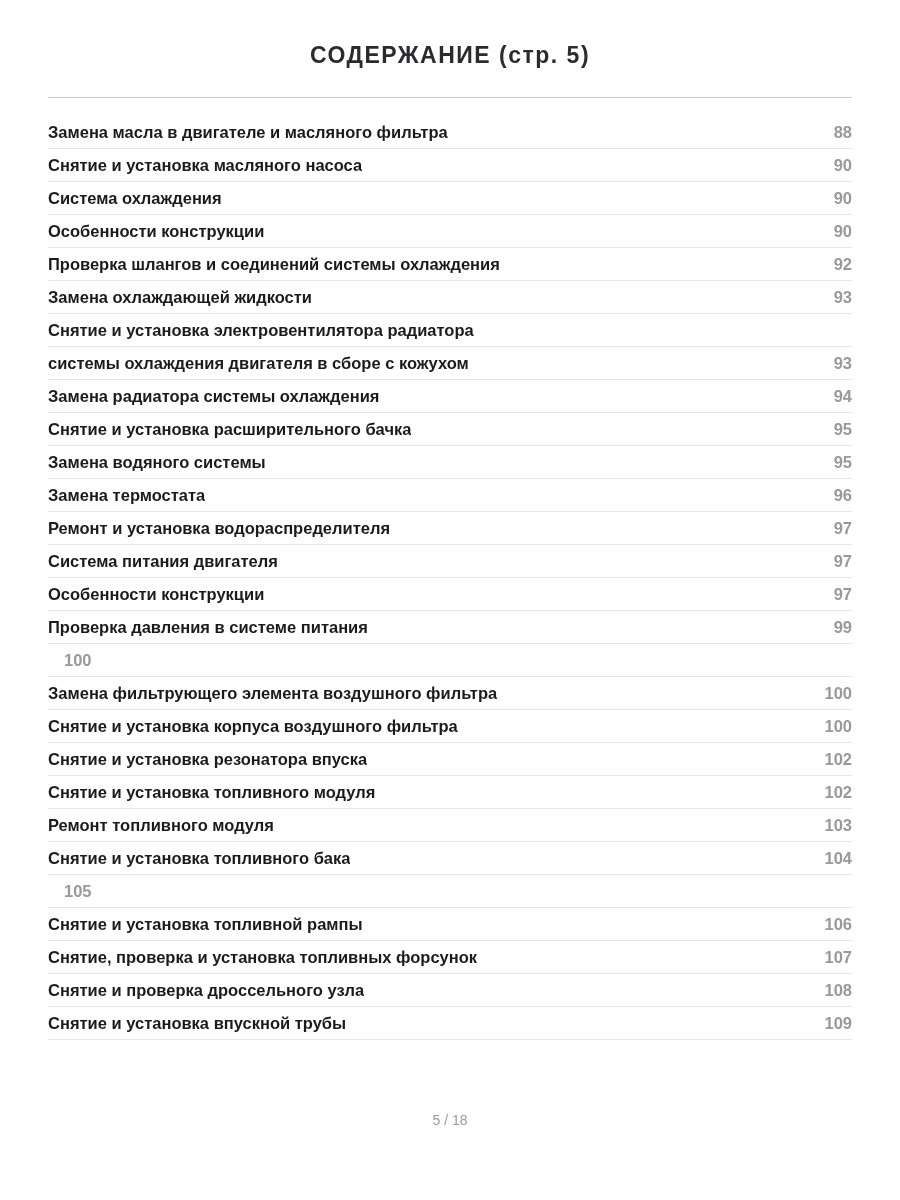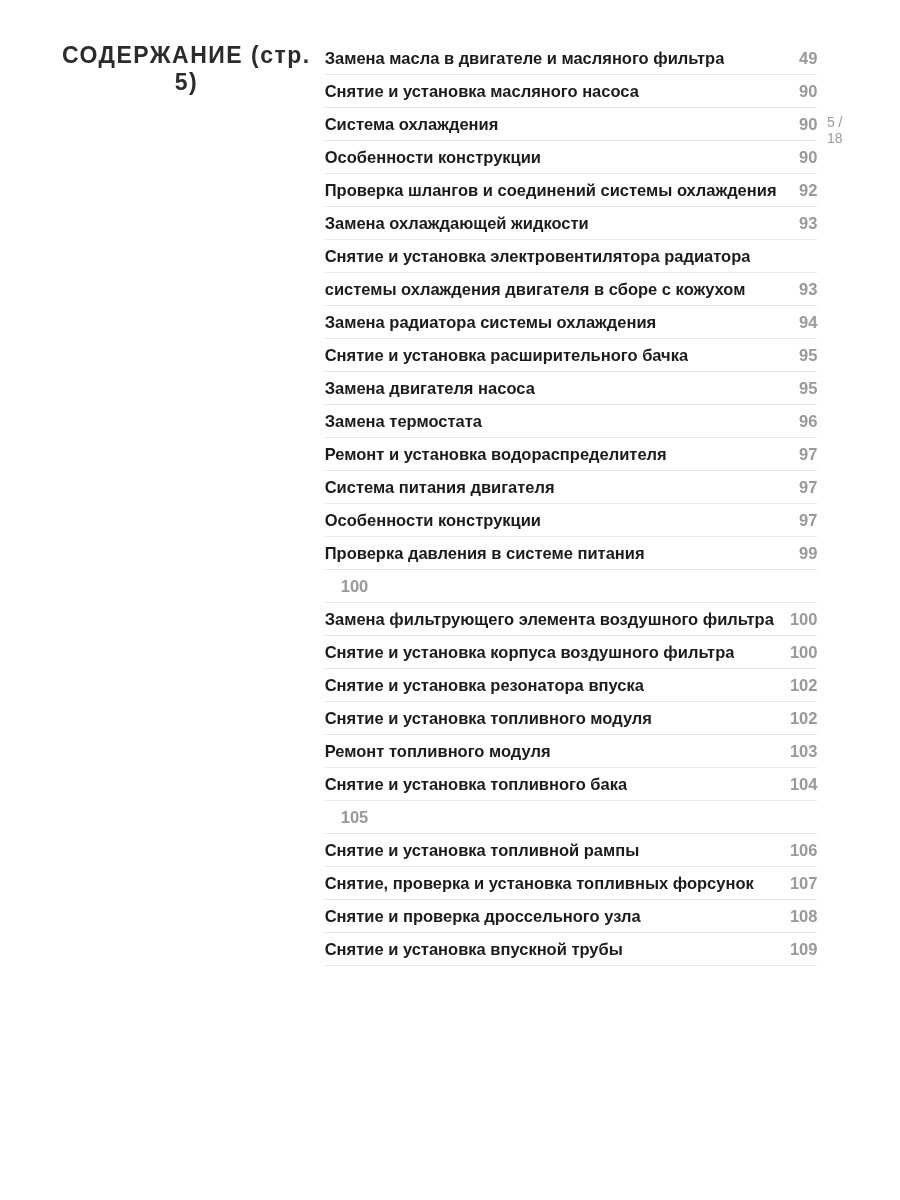--- a/index.html
+++ b/index.html
@@ -12,21 +12,21 @@
     width: 900px;
     height: 1200px;
     font-family: "Liberation Sans", sans-serif;
     color: #1b1b1d;
   }
   .page {
     width: 900px;
     height: 1200px;
     padding: 42px 48px 0 48px;
     display: flex;
-    flex-direction: row;
+    flex-direction: column;
   }
   .title {
     margin: 0 0 28px 0;
     text-align: center;
     font-size: 23px;
     line-height: 27px;
     font-weight: bold;
     letter-spacing: 1.5px;
     color: #2b2b2d;
   }
@@ -66,21 +66,21 @@
 </style>
 </head>
 <body>
 
 <div class="page">
   <h1 class="title">СОДЕРЖАНИЕ (стр. 5)</h1>
   <hr class="rule">
   <div class="toc-list">
   <div class="toc-row">
     <span class="toc-label">Замена масла в двигателе и масляного фильтра</span>
-    <span class="toc-page">49</span>
+    <span class="toc-page">88</span>
   </div>
 
   <div class="toc-row">
     <span class="toc-label">Снятие и установка масляного насоса</span>
     <span class="toc-page">90</span>
   </div>
 
   <div class="toc-row">
     <span class="toc-label">Система охлаждения</span>
     <span class="toc-page">90</span>
@@ -115,21 +115,21 @@
     <span class="toc-label">Замена радиатора системы охлаждения</span>
     <span class="toc-page">94</span>
   </div>
 
   <div class="toc-row">
     <span class="toc-label">Снятие и установка расширительного бачка</span>
     <span class="toc-page">95</span>
   </div>
 
   <div class="toc-row">
-    <span class="toc-label">Замена двигателя насоса</span>
+    <span class="toc-label">Замена водяного системы</span>
     <span class="toc-page">95</span>
   </div>
 
   <div class="toc-row">
     <span class="toc-label">Замена термостата</span>
     <span class="toc-page">96</span>
   </div>
 
   <div class="toc-row">
     <span class="toc-label">Ремонт и установка водораспределителя</span>

